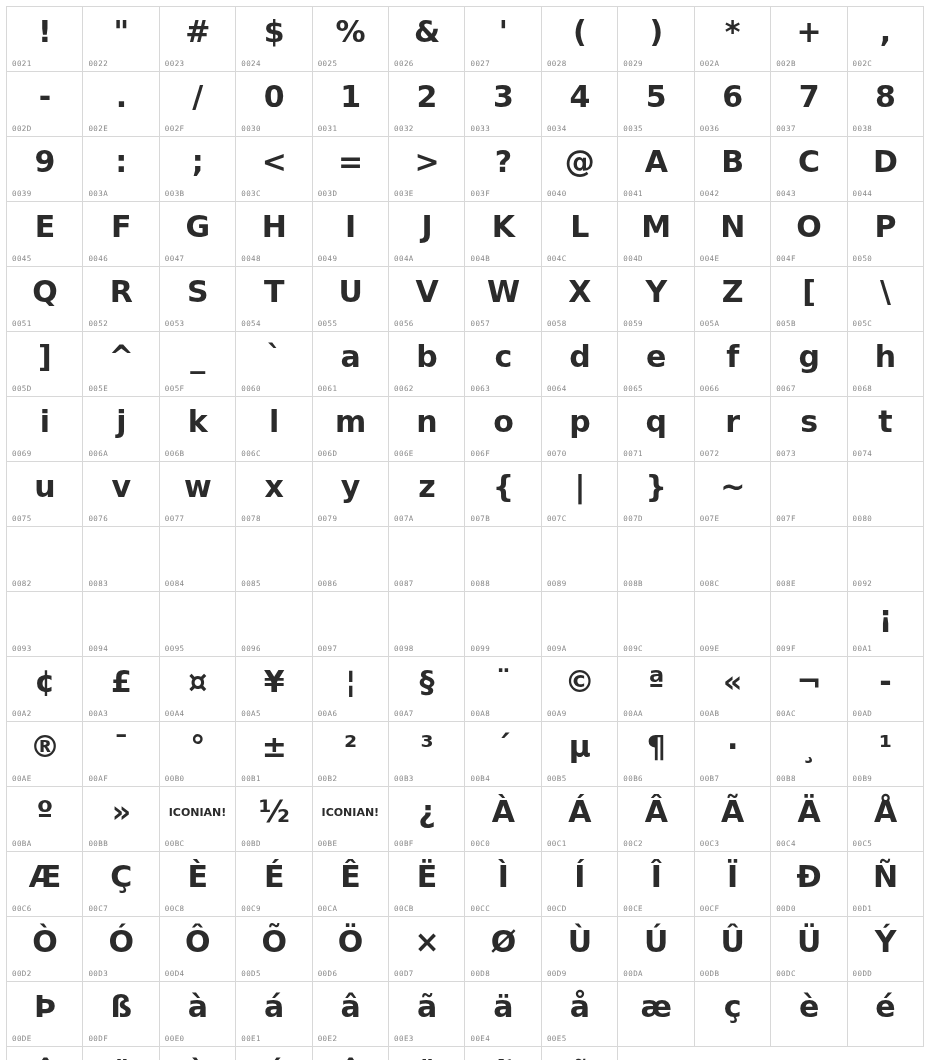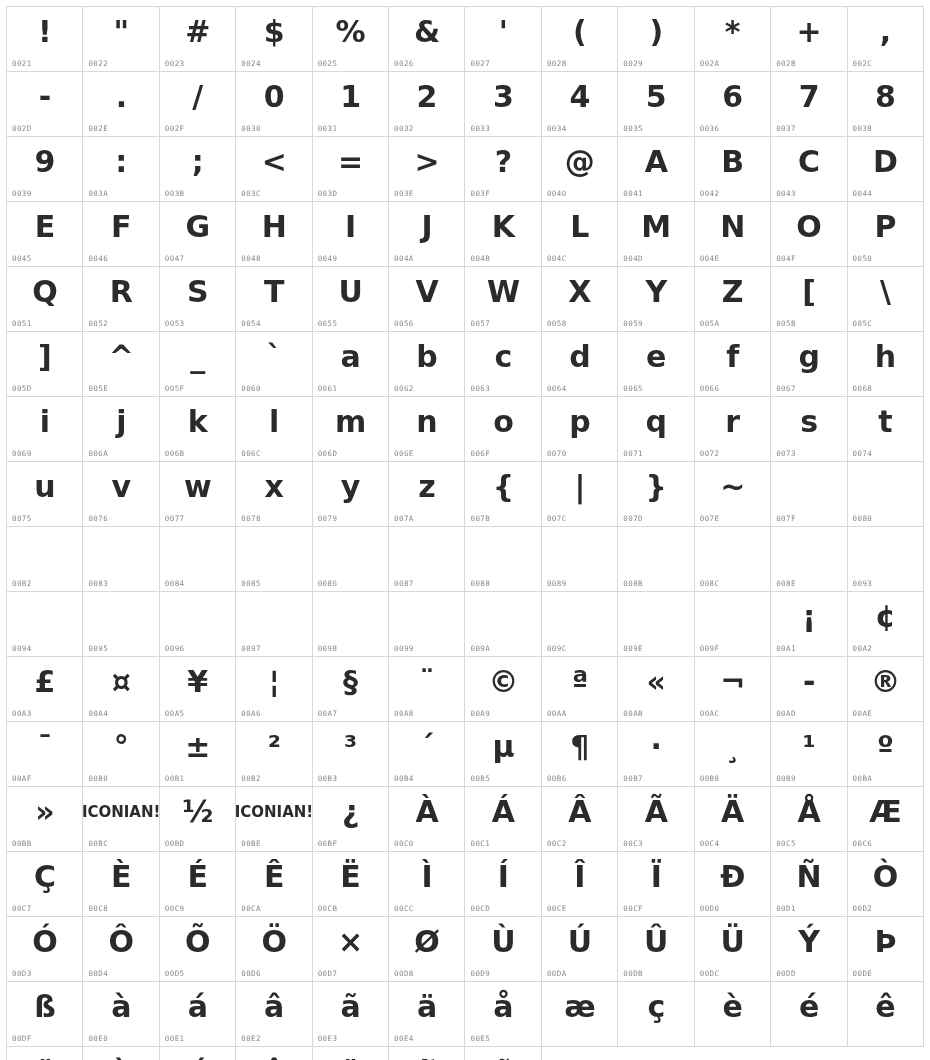--- a/index.html
+++ b/index.html
@@ -40,21 +40,21 @@
     display: flex;
     align-items: center;
     justify-content: center;
     font-family: "DejaVu Sans", sans-serif;
     font-weight: 700;
     font-size: 30px;
     color: #2b2b2b;
     line-height: 1;
     letter-spacing: -0.5px;
   }
-  .glyph.tiny { font-size: 15px; letter-spacing: 0; font-weight: 700; }
+  .glyph.tiny { font-size: 11px; letter-spacing: 0; font-weight: 700; }
   .code {
     position: absolute;
     left: 5px;
     bottom: 3px;
     font-family: "DejaVu Sans Mono", monospace;
     font-size: 7.5px;
     color: #8a8a8a;
     letter-spacing: 0.4px;
   }
   .empty .glyph { color: transparent; }
@@ -487,20 +487,24 @@
       <div class="cell empty">
         <div class="glyph"></div>
         <div class="code">008C</div>
       </div>
       <div class="cell empty">
         <div class="glyph"></div>
         <div class="code">008E</div>
       </div>
       <div class="cell empty">
         <div class="glyph"></div>
+        <div class="code">0092</div>
+      </div>
+      <div class="cell empty">
+        <div class="glyph"></div>
         <div class="code">0093</div>
       </div>
       <div class="cell empty">
         <div class="glyph"></div>
         <div class="code">0094</div>
       </div>
       <div class="cell empty">
         <div class="glyph"></div>
         <div class="code">0095</div>
       </div>

